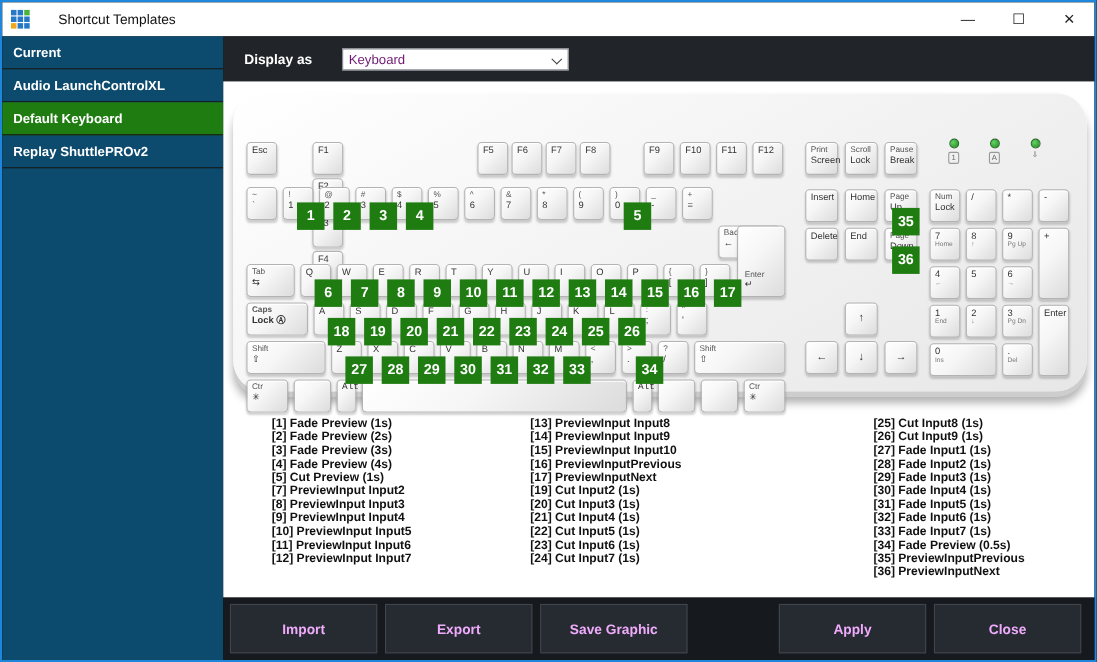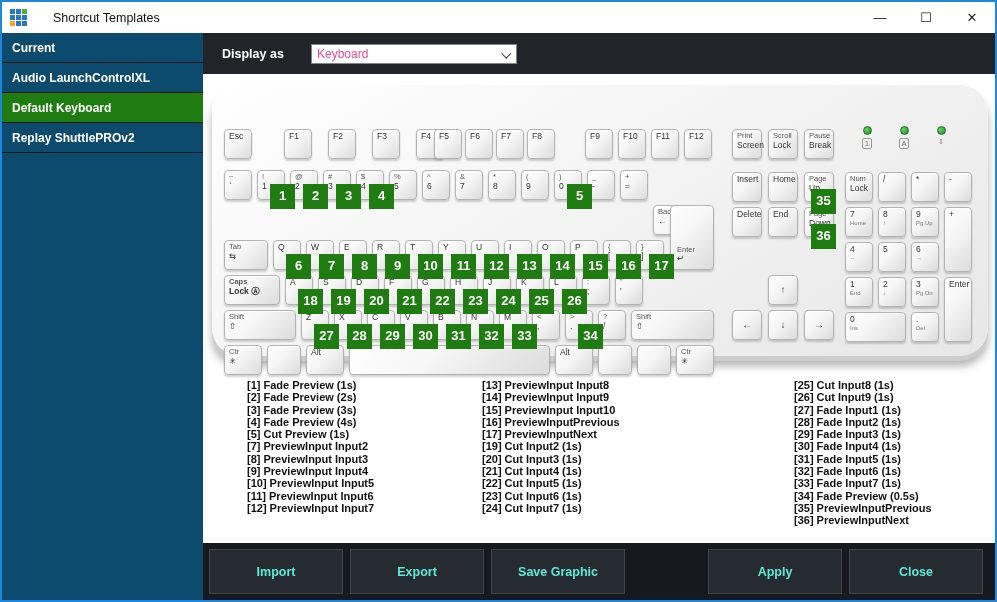--- a/index.html
+++ b/index.html
@@ -21,21 +21,21 @@
   
   .sidebar { width:201px; background:#0c4a6e; flex:0 0 auto; }
   .side-item { height:30px; display:flex; align-items:center; padding-left:10px; color:#fff; font-size:12px; font-weight:bold; border-bottom:1px solid #161916; cursor:default; }
   .side-item.selected { background:var(--green); }
 
   .main { flex:1; display:flex; flex-direction:column; min-width:0; }
 
   
   .toolbar { height:41px; background:#212529; display:flex; align-items:center; flex:0 0 auto; }
   .toolbar-label { margin-left:19px; width:89px; color:#fff; font-size:12.5px; font-weight:bold; }
-  .combo { width:206px; height:20px; background:#fff; border:1px solid #80858c; display:flex; align-items:center; padding-left:5px; position:relative; font-size:12px; color:#ec4899; cursor:default; }
+  .combo { width:206px; height:20px; background:#fff; border:1px solid #80858c; display:flex; align-items:center; padding-left:5px; position:relative; font-size:12px; color:#701a75; cursor:default; }
   .combo-chevron { position:absolute; right:7px; top:6px; width:7px; height:7px; border-right:1.4px solid #444; border-bottom:1.4px solid #444; transform:rotate(45deg) translateY(-1px); }
 
   
   .content { flex:1; background:#ffffff; position:relative; min-height:0; }
 
   
   .kbd { position:absolute; left:9px; top:10px; width:776px; height:272px; border-radius:28px;
          background:linear-gradient(150deg,#ffffff 0%,#f4f4f4 45%,#e7e7e7 100%);
          box-shadow:0 5px 0 #cdcdcd, 0 10px 8px rgba(0,0,0,0.30), inset 0 1px 0 #fff; }
 
@@ -50,29 +50,29 @@
 
   .badge { position:absolute; right:-11px; bottom:-10px; width:25px; height:25px; background:var(--green);
            color:#fff; font-size:13px; font-weight:bold; display:flex; align-items:center; justify-content:center; z-index:6; }
   .k-nav .badge { right:-3px; bottom:-13px; }
 
   .krow { display:flex; gap:5px; margin-bottom:5px; }
   .main-block { position:absolute; left:12px; top:86px; width:490px; }
 
   .k-back { width:56px;margin-top:35px; } .k-tab { width:44px; } .k-caps { width:56px;font-weight:bold; }
   .k-shift-l { width:72px; } .k-grow { flex:1 1 auto; }
-  .k-ctr { width:38px; } .k-win { width:34px; } .k-alt { width:38px; } .k-space { flex:1 1 auto; }
+  .k-ctr { width:38px; } .k-win { width:34px; } .k-alt { width:18px;font-family:Liberation Mono, monospace; } .k-space { flex:1 1 auto; }
   .k-enter { position:absolute; left:446px; top:35px; width:44px; height:65px;
              display:flex; flex-direction:column; justify-content:flex-end; padding:0 0 5px 6px; }
   .k-nav { width:30px; }
   .k-cent { display:flex; flex-direction:column; align-items:center; justify-content:center; padding:0; }
   .k-cent .kl { font-size:10px; }
 
   .fn-esc { position:absolute; left:12px; top:45px; }
-  .fn-g1 { position:absolute; left:72px; top:45px; display:flex; gap:16px; }
+  .fn-g1 { position:absolute; left:72px; top:45px; display:flex; gap:3px;flex-direction:column; }
   .fn-g2 { position:absolute; left:222px; top:45px; display:flex; gap:3px; }
   .fn-g3 { position:absolute; left:373px; top:45px; display:flex; gap:5px; }
   .sys-area { position:absolute; left:520px; top:45px; display:flex; gap:6px; }
   .led-area { position:absolute; left:648px; top:42px; display:flex; gap:23px; }
   .led { display:flex; flex-direction:column; align-items:center; gap:3px; width:14px; }
   .led-dot { width:9px; height:9px; border-radius:50%; border:1px solid #2a6b2a;
              background:radial-gradient(circle at 35% 35%, #63d463, #1d8a1d); }
   .led-glyph { font-size:7px; color:#666; line-height:1; }
   .led-glyph.boxed { border:1px solid #999; border-radius:2px; padding:1px 2px; }
 
@@ -86,21 +86,21 @@
   .numpad .key { position:absolute; }
 
   
   .legend { position:absolute; left:0; top:305px; width:100%; color:#111; }
   .legend-col { position:absolute; top:0; width:232px; }
   .legend-line { font-size:11px; font-weight:bold; line-height:12.3px; white-space:nowrap; }
 
   
   .footer { height:57px; background:#16191d; display:flex; align-items:center; padding:0 5px 0 6px; flex:0 0 auto; }
   .fbtn { width:134px; height:45px; margin-right:7px; background:#262b32; border:1px solid #3f454d;
-          color:#5eead4; font-size:12.5px; font-weight:bold; display:flex; align-items:center; justify-content:center; cursor:default; }
+          color:#f0abfc; font-size:12.5px; font-weight:bold; display:flex; align-items:center; justify-content:center; cursor:default; }
   .fspacer { flex:1 1 auto; }
 </style>
 </head>
 <body>
 
 <div class="window">
 
   <div class="titlebar">
     <div class="app-icon">
         <i style="background: rgb(40, 120, 200);"></i>

